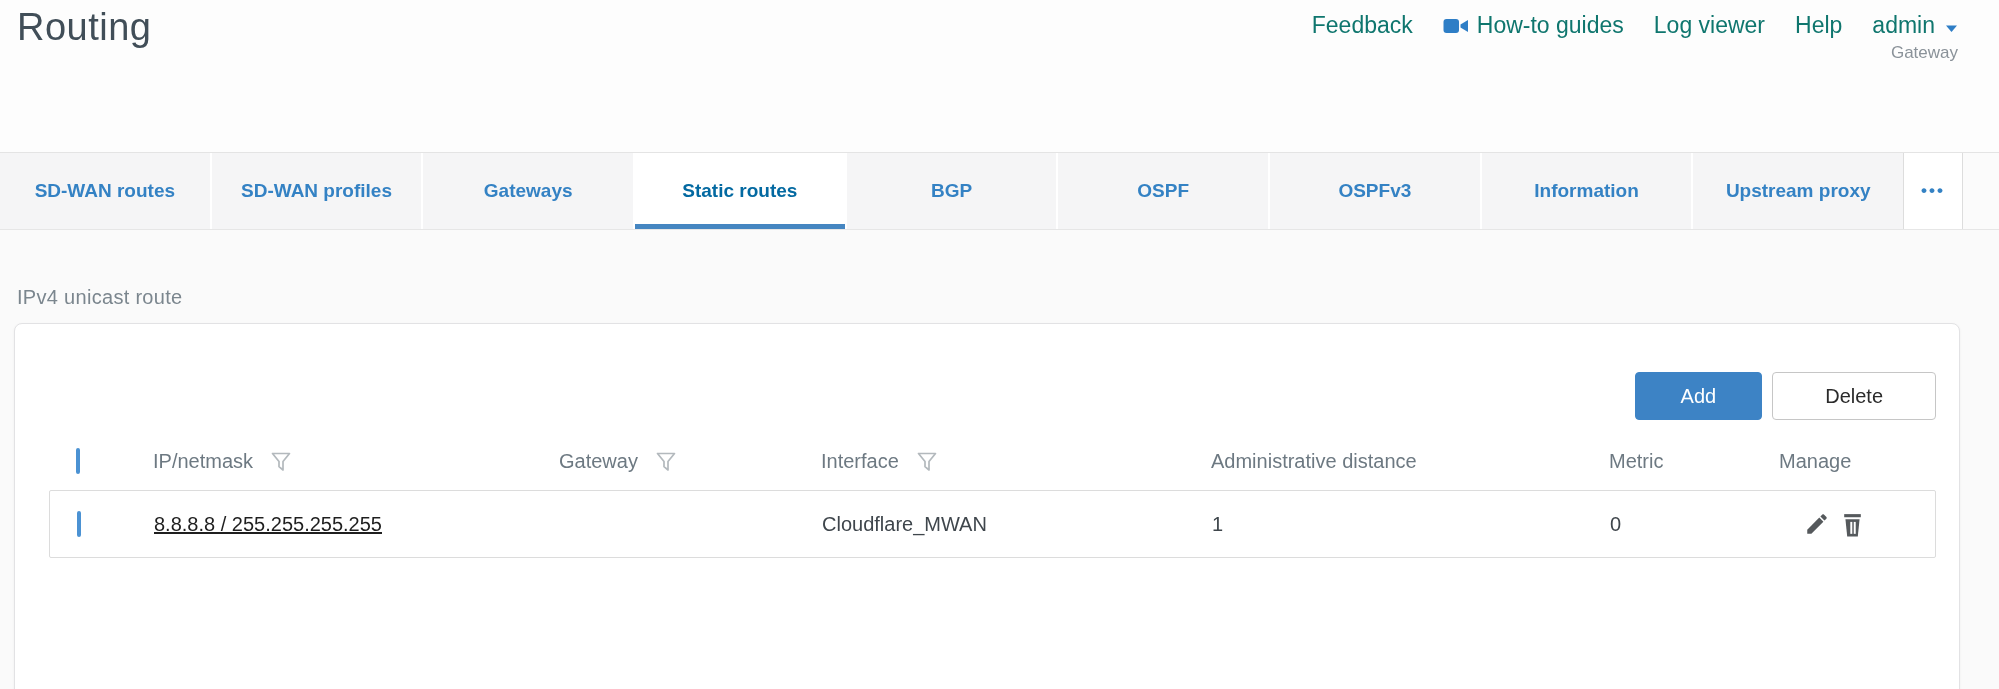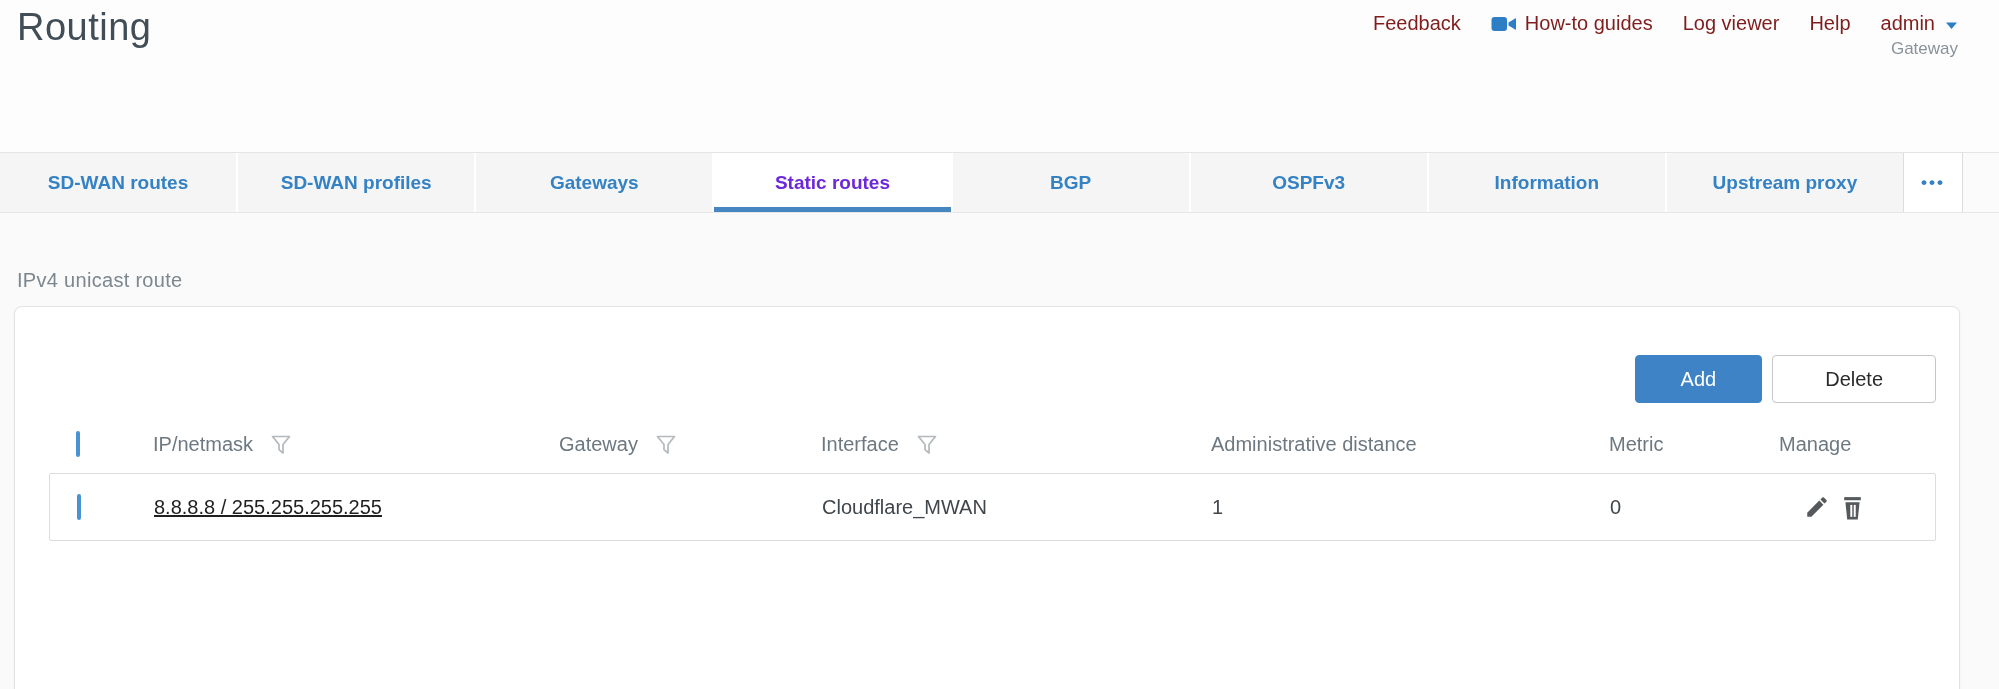--- a/index.html
+++ b/index.html
@@ -15,38 +15,38 @@
   .page-title {
     position:absolute; top:6px; left:17px;
     font-size:38px; font-weight:400; color:#414e58; letter-spacing:.5px;
   }
   .topnav {
     position:absolute; top:12px; right:41px;
     display:flex; flex-direction:column; align-items:flex-end;
   }
   .topnav-links { display:flex; align-items:center; gap:30px; }
   .topnav-link {
-    color:#7f1d1d; font-size:20px; font-weight:400; text-decoration:none;
+    color:#0f766e; font-size:23px; font-weight:400; text-decoration:none;
     display:flex; align-items:center; gap:8px; cursor:pointer;
   }
   .topnav-link svg { flex:0 0 auto; }
   .brand-sub { margin-top:4px; color:#8a9299; font-size:17px; }
   .caret-down { display:inline-block; margin-left:2px; }
 
   
   .tabbar {
-    flex:0 0 auto; height:61px; display:flex;
+    flex:0 0 auto; height:78px; display:flex;
     background:#f5f5f6; border-top:1px solid #e4e4e4; border-bottom:1px solid #e6e6e6;
   }
   .tab {
     flex:1 1 0; display:flex; align-items:center; justify-content:center;
     font-size:19px; font-weight:700; color:#3482c4; cursor:pointer; position:relative;
   }
   .tab + .tab { border-left:2px solid #ffffff; }
-  .tab.active { background:#ffffff; color:#6d28d9; border-left-color:#ffffff; }
+  .tab.active { background:#ffffff; color:#0369a1; border-left-color:#ffffff; }
   .tab.active::after {
     content:""; position:absolute; left:0; right:0; bottom:0; height:5px; background:#4586c1;
   }
   .tab-overflow {
     flex:0 0 60px; display:flex; align-items:center; justify-content:center;
     background:#ffffff; border-left:1px solid #dddddd; border-right:1px solid #dddddd;
     color:#3482c4; font-size:17px; font-weight:700; letter-spacing:2px; cursor:pointer;
   }
   .tabbar-cap { flex:0 0 36px; background:#fbfbfb; }
 
@@ -127,20 +127,21 @@
       <div class="brand-sub">Gateway</div>
     </div>
   </div>
 
   <div class="tabbar">
     <div class="tab">SD-WAN routes</div>
     <div class="tab">SD-WAN profiles</div>
     <div class="tab">Gateways</div>
     <div class="tab active">Static routes</div>
     <div class="tab">BGP</div>
+    <div class="tab">OSPF</div>
     <div class="tab">OSPFv3</div>
     <div class="tab">Information</div>
     <div class="tab">Upstream proxy</div>
     <div class="tab-overflow">
       <span>•••</span>
     </div>
     <div class="tabbar-cap"></div>
   </div>
 
   <div class="main">

